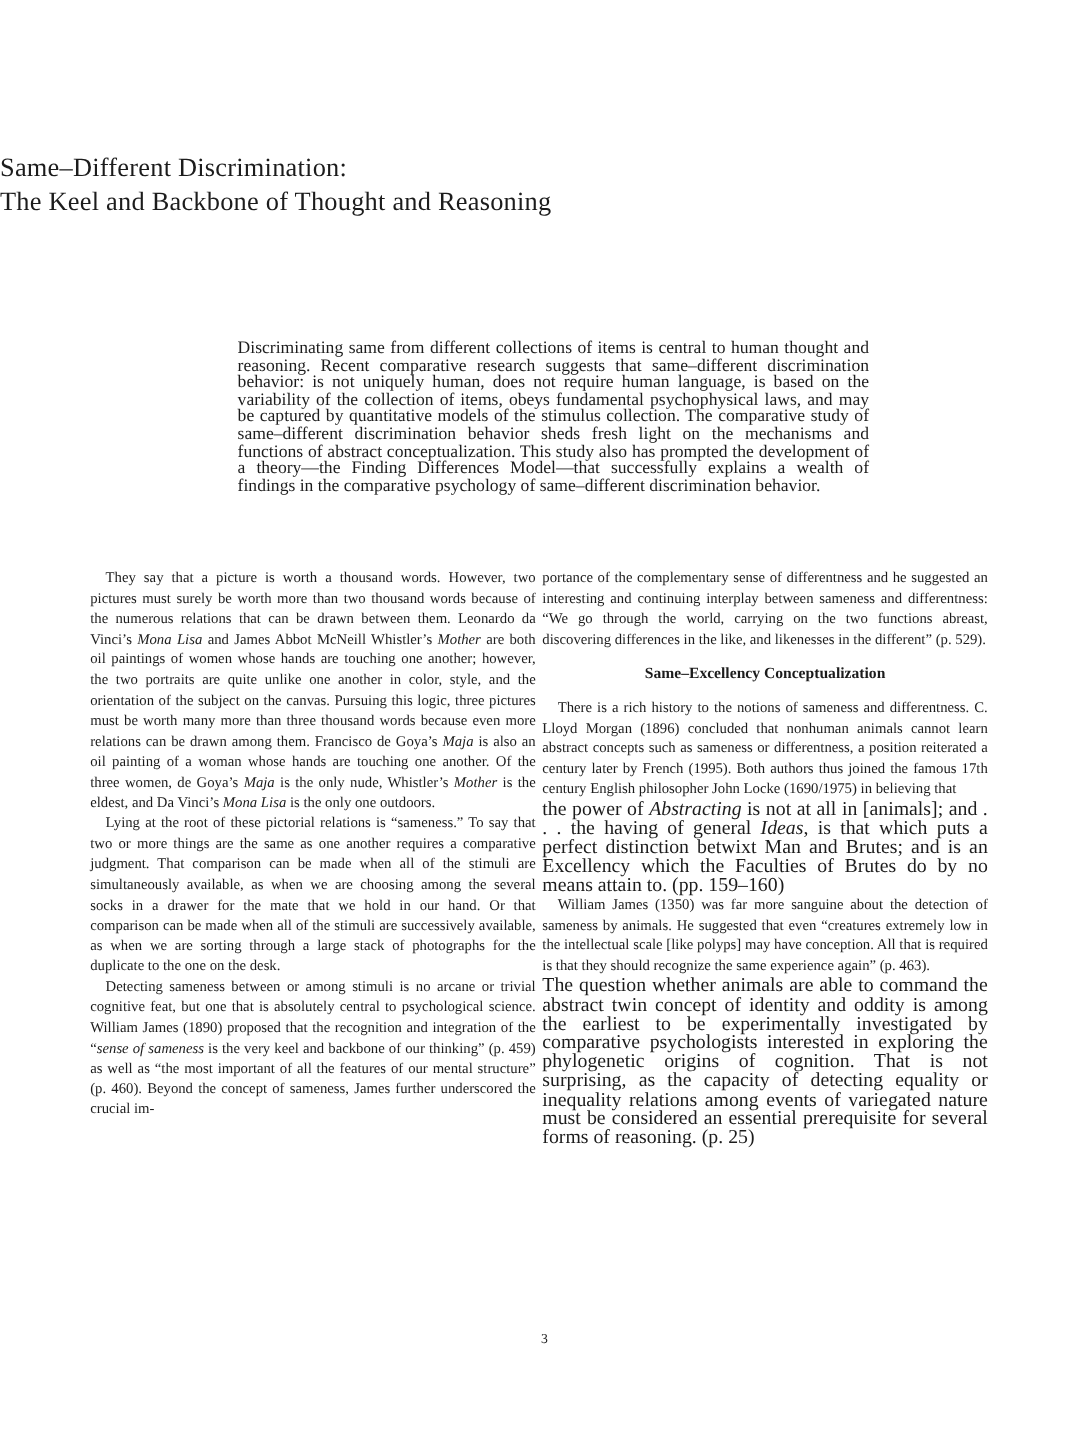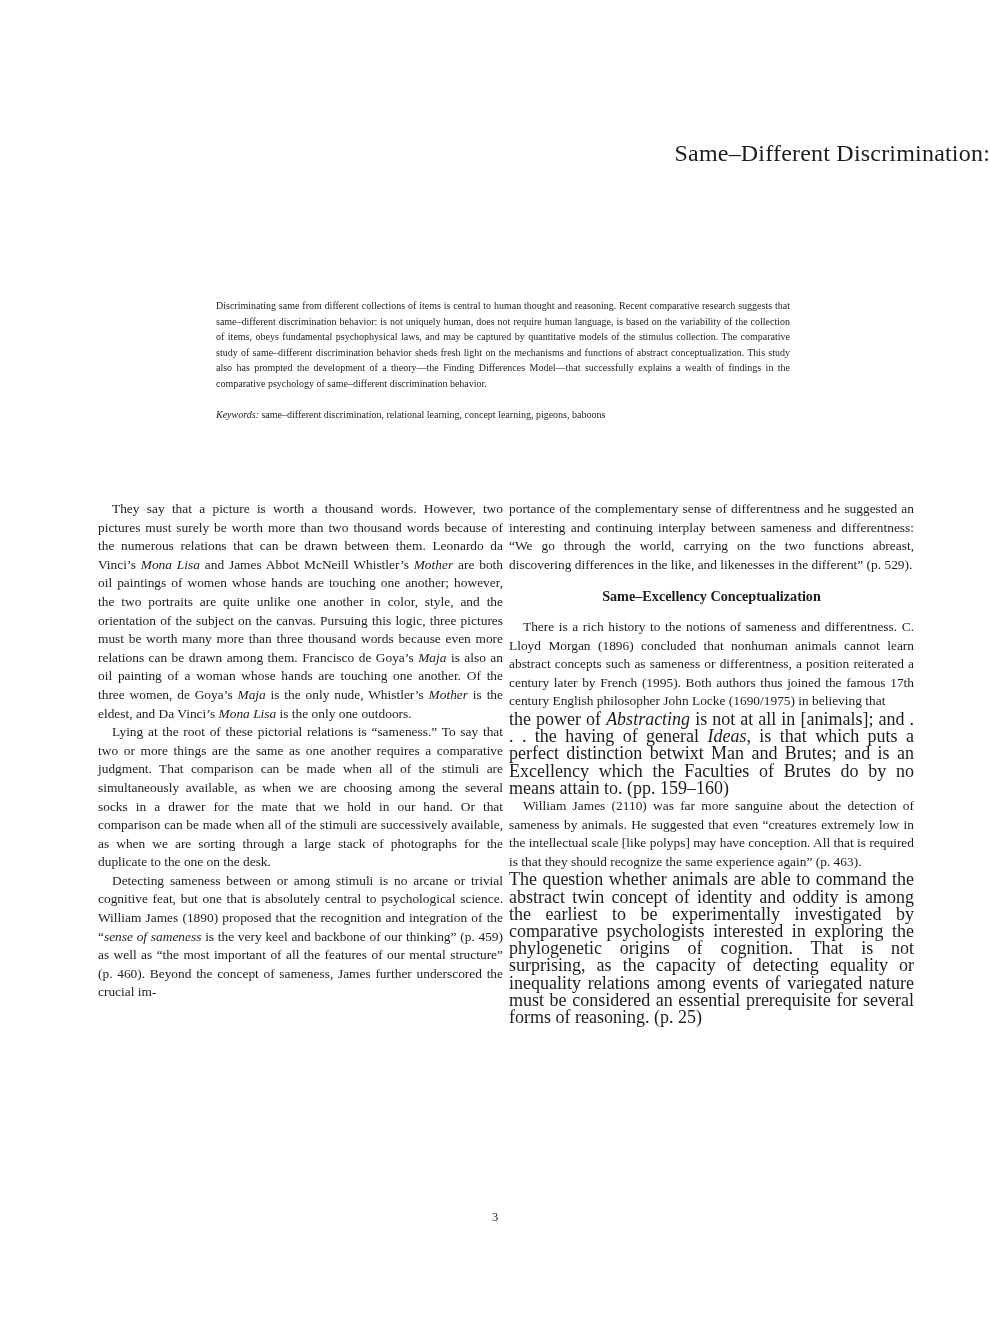--- a/index.html
+++ b/index.html
@@ -12,45 +12,44 @@
   .page {
     position: relative;
     width: 990px; height: 1320px;
     background: #ffffff;
     overflow: hidden;
   }
   .article-title {
     position: absolute;
     top: 138px; left: 0; width: 990px;
     margin: 0;
-    text-align: right;
+    text-align: left;
     font-size: 24px;
     font-weight: 400;
     line-height: 31px;
     letter-spacing: 0.2px;
   }
   .abstract-block {
     position: absolute;
-    top: 298px; left: 216px; width: 574px;
-    font-size: 10px;
+    top: 309px; left: 216px; width: 574px;
+    font-size: 16px;
     line-height: 15.6px;
     text-align: justify;
   }
   .abstract-text { margin: 0; }
   .keywords-line {
     margin: 15px 0 0 0;
     text-align: left;
   }
   .kw-label { font-style: italic; }
   .columns {
     position: absolute;
-    top: 500px; left: 82px; width: 832px;
+    top: 516px; left: 82px; width: 832px;
     display: flex;
     gap: 6px;
-    justify-content: flex-end;
   }
   .col {
     width: 405px;
     font-size: 13.4px;
     line-height: 18.6px;
     text-align: justify;
   }
   .col p { margin: 0; text-indent: 14px; }
   .col p.no-indent { text-indent: 0; }
   .section-heading {
@@ -75,38 +74,38 @@
     font-size: 12.5px;
   }
 </style>
 </head>
 <body>
 
 <div class="page">
 
   <h1 class="article-title">
     <span>Same–Different Discrimination:</span><br>
+    <span>The Keel and Backbone of Thought and Reasoning</span>
   </h1>
 
   <div class="abstract-block">
     <p class="abstract-text">Discriminating same from different collections of items is central to human thought and reasoning. Recent comparative research suggests that same–different discrimination behavior: is not uniquely human, does not require human language, is based on the variability of the collection of items, obeys fundamental psychophysical laws, and may be captured by quantitative models of the stimulus collection. The comparative study of same–different discrimination behavior sheds fresh light on the mechanisms and functions of abstract conceptualization. This study also has prompted the development of a theory—the Finding Differences Model—that successfully explains a wealth of findings in the comparative psychology of same–different discrimination behavior.</p>
-    <p class="keywords-line"><span class="kw-label">Keywords:</span><span> same–different discrimination, relational learning, concept learning, pigeons, baboons</span></p>
   </div>
 
   <div class="columns">
     <div class="col">
       <p><span>They say that a picture is worth a thousand words. However, two pictures must surely be worth more than two thousand words because of the numerous relations that can be drawn between them. Leonardo da Vinci’s </span><em>Mona Lisa</em><span> and James Abbot McNeill Whistler’s </span><em>Mother</em><span> are both oil paintings of women whose hands are touching one another; however, the two portraits are quite unlike one another in color, style, and the orientation of the subject on the canvas. Pursuing this logic, three pictures must be worth many more than three thousand words because even more relations can be drawn among them. Francisco de Goya’s </span><em>Maja</em><span> is also an oil painting of a woman whose hands are touching one another. Of the three women, de Goya’s </span><em>Maja</em><span> is the only nude, Whistler’s </span><em>Mother</em><span> is the eldest, and Da Vinci’s </span><em>Mona Lisa</em><span> is the only one outdoors.</span></p>
       <p><span>Lying at the root of these pictorial relations is “sameness.” To say that two or more things are the same as one another requires a comparative judgment. That comparison can be made when all of the stimuli are simultaneously available, as when we are choosing among the several socks in a drawer for the mate that we hold in our hand. Or that comparison can be made when all of the stimuli are successively available, as when we are sorting through a large stack of photographs for the duplicate to the one on the desk.</span></p>
       <p><span>Detecting sameness between or among stimuli is no arcane or trivial cognitive feat, but one that is absolutely central to psychological science. William James (1890) proposed that the recognition and integration of the “</span><em>sense of sameness</em><span> is the very keel and backbone of our thinking” (p. 459) as well as “the most important of all the features of our mental structure” (p. 460). Beyond the concept of sameness, James further underscored the crucial im-</span></p>
     </div>
     <div class="col">
       <p class="no-indent"><span>portance of the complementary sense of differentness and he suggested an interesting and continuing interplay between sameness and differentness: “We go through the world, carrying on the two functions abreast, discovering differences in the like, and likenesses in the different” (p. 529).</span></p>
       <h2 class="section-heading">Same–Excellency Conceptualization</h2>
       <p><span>There is a rich history to the notions of sameness and differentness. C. Lloyd Morgan (1896) concluded that nonhuman animals cannot learn abstract concepts such as sameness or differentness, a position reiterated a century later by French (1995). Both authors thus joined the famous 17th century English philosopher John Locke (1690/1975) in believing that</span></p>
       <p class="block-quote"><span>the power of </span><em>Abstracting</em><span> is not at all in [animals]; and . . . the having of general </span><em>Ideas</em><span>, is that which puts a perfect distinction betwixt Man and Brutes; and is an Excellency which the Faculties of Brutes do by no means attain to. (pp. 159–160)</span></p>
-      <p><span>William James (2110) was far more sanguine about the detection of sameness by animals. He suggested that even “creatures extremely low in the intellectual scale [like polyps] may have conception. All that is required is that they should recognize the same experience again” (p. 463).</span></p>
+      <p><span>William James (1350) was far more sanguine about the detection of sameness by animals. He suggested that even “creatures extremely low in the intellectual scale [like polyps] may have conception. All that is required is that they should recognize the same experience again” (p. 463).</span></p>
       <p class="block-quote"><span>The question whether animals are able to command the abstract twin concept of identity and oddity is among the earliest to be experimentally investigated by comparative psychologists interested in exploring the phylogenetic origins of cognition. That is not surprising, as the capacity of detecting equality or inequality relations among events of variegated nature must be considered an essential prerequisite for several forms of reasoning. (p. 25)</span></p>
     </div>
   </div>
 
   <div class="page-number">3</div>
 
 </div>
 
 </body></html>

